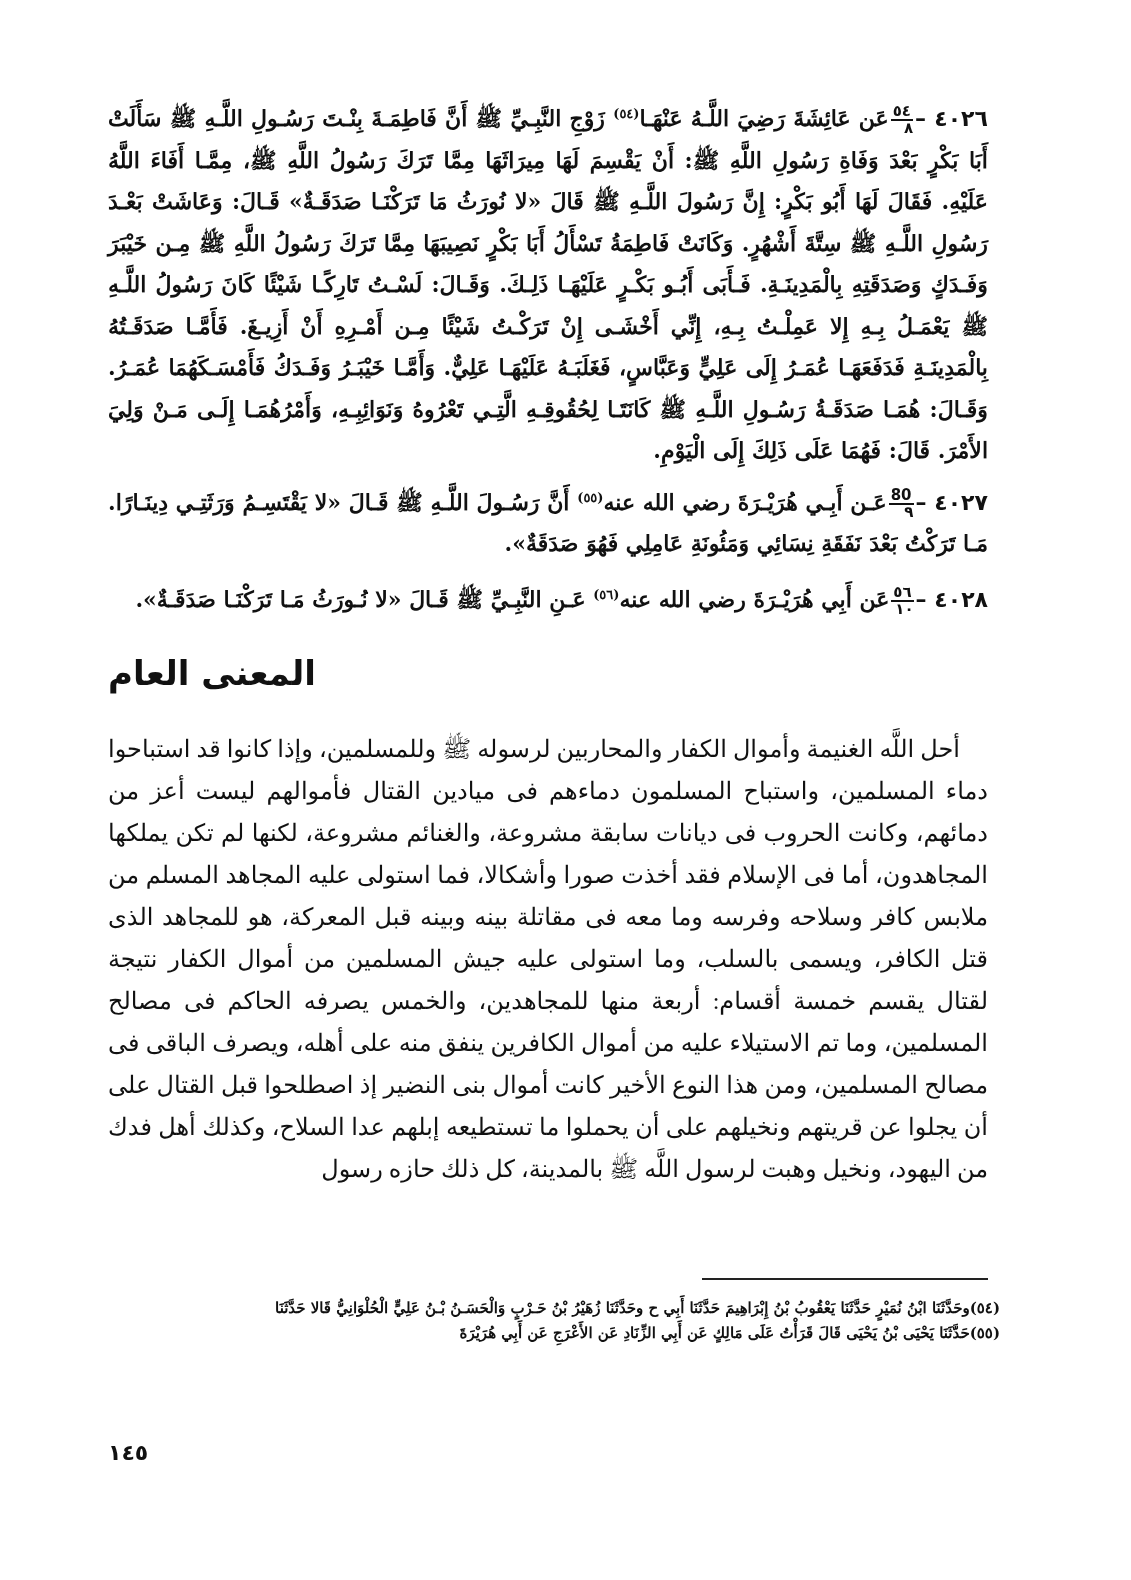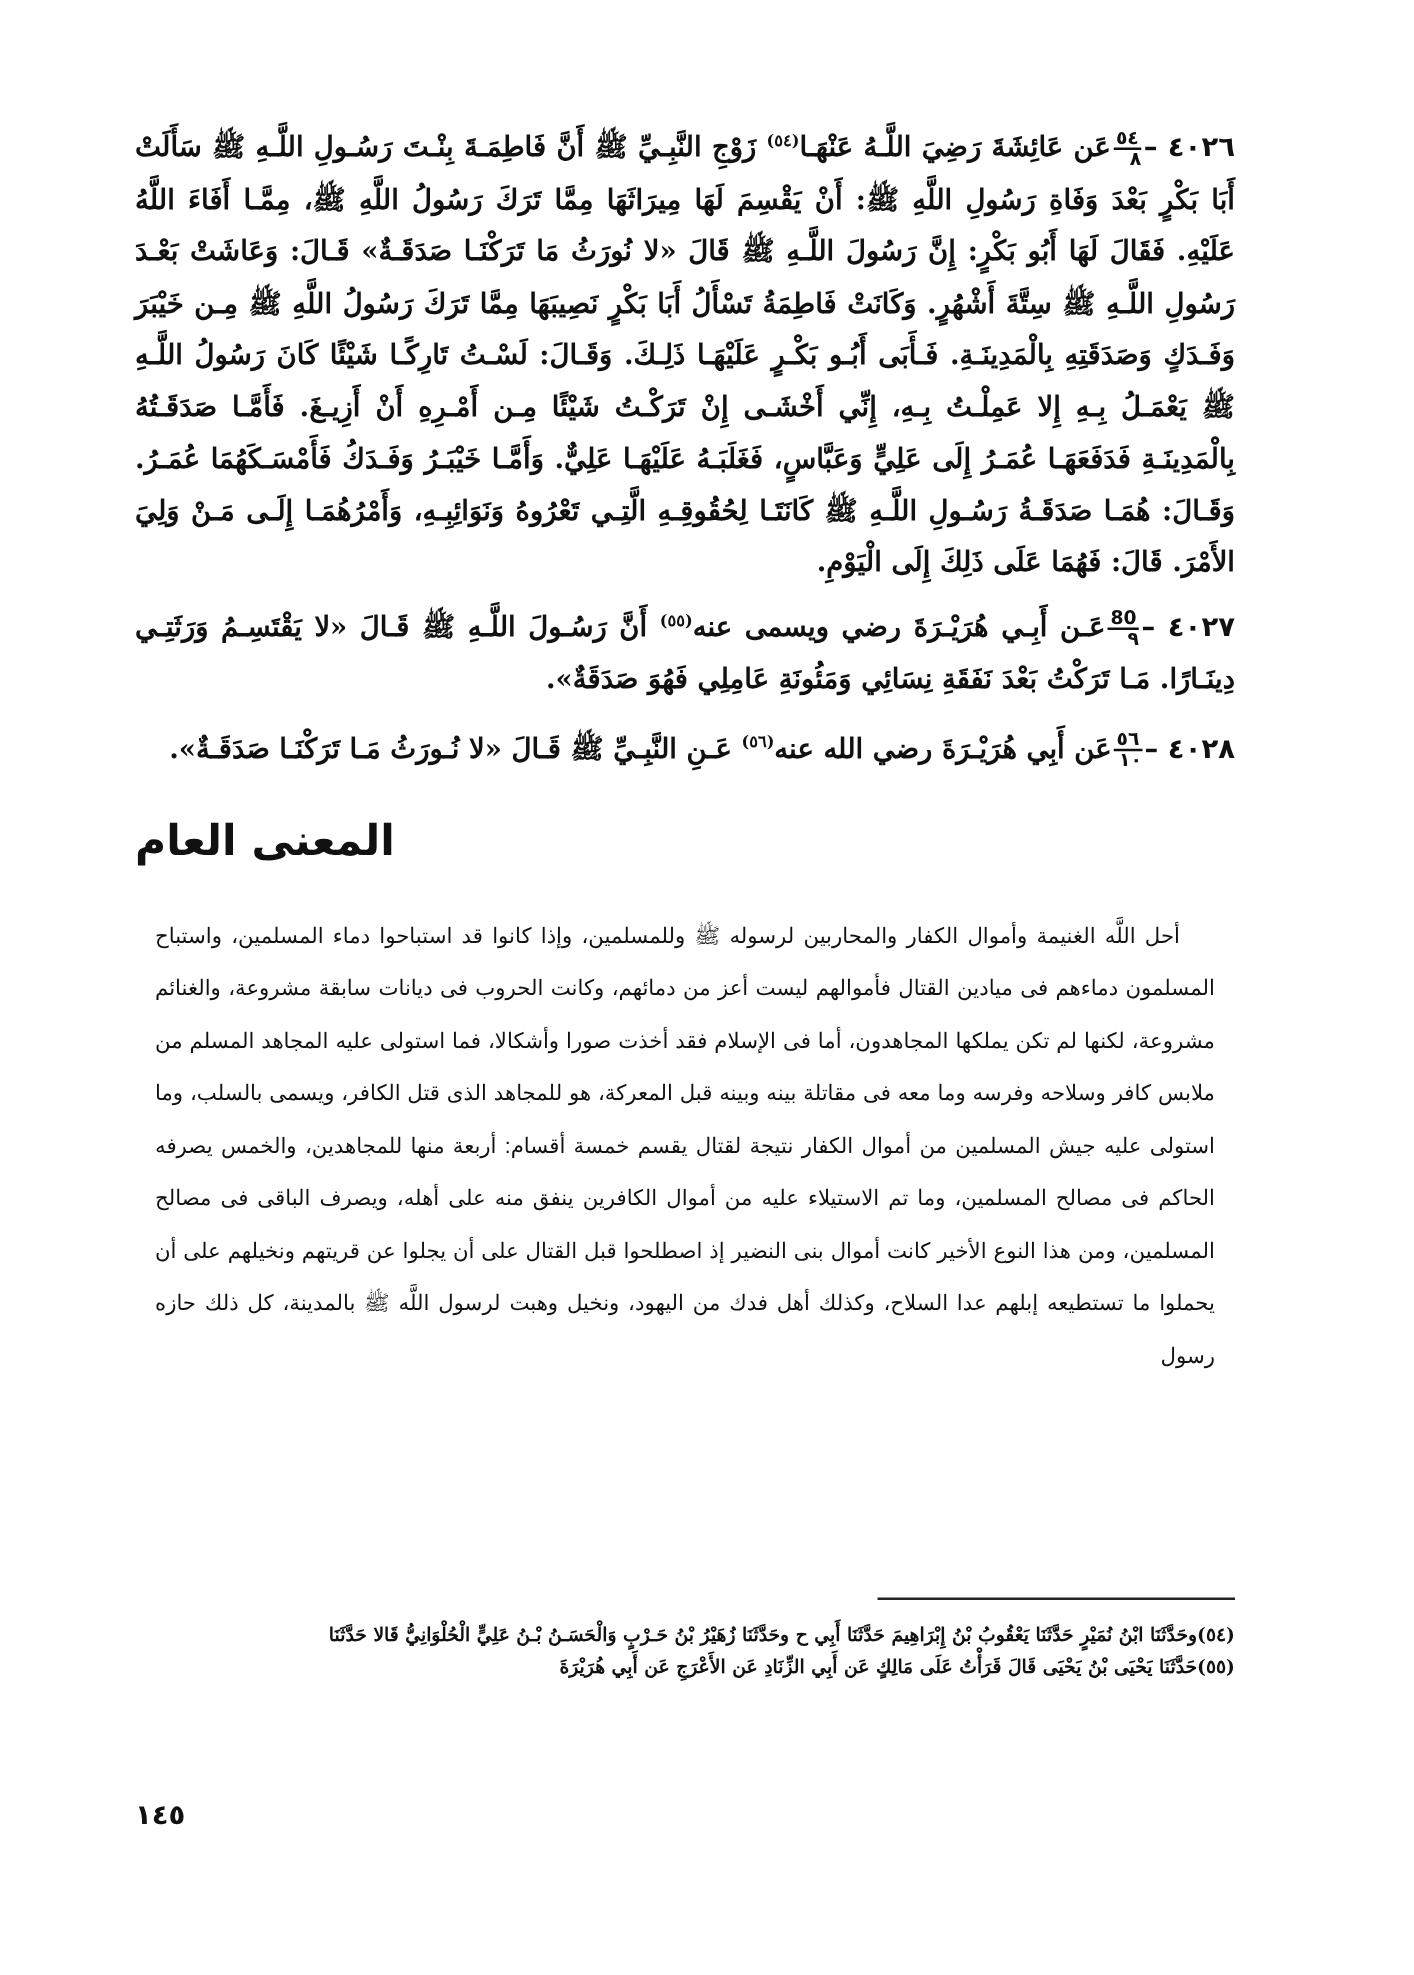--- a/index.html
+++ b/index.html
@@ -63,37 +63,37 @@
     .h3 { margin-top: 4px; }
     .section-title {
       font-family: "DejaVu Sans", sans-serif;
       font-weight: bold;
       font-size: 34px;
       text-align: left;
       margin: 28px 0 30px 0;
       line-height: 50px;
     }
     .body-para {
-      font-family: Liberation Sans, sans-serif;
-      font-size: 17px;
+      font-family: Liberation Serif, serif;
+      font-size: 24px;
       line-height: 42px;
-      margin: 16px;
+      margin: 0;
       text-indent: 28px;
     }
     .rule {
       position: absolute;
       left: 702px;
       top: 1278px;
       width: 286px;
       height: 0;
       border-top: 2px solid #222;
     }
     .footnotes {
       position: absolute;
-      left: 108px;
+      left: 120px;
       top: 1296px;
       width: 880px;
       direction: rtl;
       font-family: "DejaVu Serif", serif;
       font-weight: bold;
       font-size: 15px;
       line-height: 25px;
     }
     .footnote { margin: 0; }
     .footnote .cont {
@@ -115,21 +115,21 @@
 <body>
 
 <div class="page">
 
   <p class="hadith h1">
     <span class="num">٤٠٢٦ –</span><span class="frac"><span class="top">٥٤</span><span class="bot">٨</span></span><span>عَن عَائِشَةَ رَضِيَ اللَّـهُ عَنْهَـا</span><span class="fn">(٥٤)</span>
     <span>زَوْجِ النَّبِـيِّ ﷺ أَنَّ فَاطِمَـةَ بِنْـتَ رَسُـولِ اللَّـهِ ﷺ سَأَلَتْ أَبَا بَكْرٍ بَعْدَ وَفَاةِ رَسُولِ اللَّهِ ﷺ: أَنْ يَقْسِمَ لَهَا مِيرَاثَهَا مِمَّا تَرَكَ رَسُولُ اللَّهِ ﷺ، مِمَّـا أَفَاءَ اللَّهُ عَلَيْهِ. فَقَالَ لَهَا أَبُو بَكْرٍ: إِنَّ رَسُولَ اللَّـهِ ﷺ قَالَ «لا نُورَثُ مَا تَرَكْنَـا صَدَقَـةٌ» قَـالَ: وَعَاشَتْ بَعْـدَ رَسُولِ اللَّـهِ ﷺ سِتَّةَ أَشْهُرٍ. وَكَانَتْ فَاطِمَةُ تَسْأَلُ أَبَا بَكْرٍ نَصِيبَهَا مِمَّا تَرَكَ رَسُولُ اللَّهِ ﷺ مِـن خَيْبَرَ وَفَـدَكٍ وَصَدَقَتِهِ بِالْمَدِينَـةِ. فَـأَبَى أَبُـو بَكْـرٍ عَلَيْهَـا ذَلِـكَ. وَقَـالَ: لَسْـتُ تَارِكًـا شَيْئًا كَانَ رَسُولُ اللَّـهِ ﷺ يَعْمَـلُ بِـهِ إِلا عَمِلْـتُ بِـهِ، إِنِّي أَخْشَـى إِنْ تَرَكْـتُ شَيْئًا مِـن أَمْـرِهِ أَنْ أَزِيـغَ. فَأَمَّـا صَدَقَـتُهُ بِالْمَدِينَـةِ فَدَفَعَهَـا عُمَـرُ إِلَى عَلِيٍّ وَعَبَّاسٍ، فَغَلَبَـهُ عَلَيْهَـا عَلِيٌّ. وَأَمَّـا خَيْبَـرُ وَفَـدَكُ فَأَمْسَـكَهُمَا عُمَـرُ. وَقَـالَ: هُمَـا صَدَقَـةُ رَسُـولِ اللَّـهِ ﷺ كَانَتَـا لِحُقُوقِـهِ الَّتِـي تَعْرُوهُ وَنَوَائِبِـهِ، وَأَمْرُهُمَـا إِلَـى مَـنْ وَلِيَ الأَمْرَ. قَالَ:  فَهُمَا عَلَى ذَلِكَ إِلَى الْيَوْمِ.</span>
   </p>
 
   <p class="hadith h2">
-    <span class="num">٤٠٢٧ –</span><span class="frac"><span class="top">80</span><span class="bot">٩</span></span><span>عَـن أَبِـي هُرَيْـرَةَ رضي ويسمى عنه</span><span class="fn">(٥٥)</span>
+    <span class="num">٤٠٢٧ –</span><span class="frac"><span class="top">80</span><span class="bot">٩</span></span><span>عَـن أَبِـي هُرَيْـرَةَ رضي الله عنه</span><span class="fn">(٥٥)</span>
     <span>أَنَّ رَسُـولَ اللَّـهِ ﷺ قَـالَ «لا يَقْتَسِـمُ وَرَثَتِـي دِينَـارًا. مَـا تَرَكْتُ بَعْدَ  نَفَقَةِ نِسَائِي وَمَئُونَةِ عَامِلِي فَهُوَ صَدَقَةٌ».</span>
   </p>
 
   <p class="hadith h3">
     <span class="num">٤٠٢٨ –</span><span class="frac"><span class="top">٥٦</span><span class="bot">١٠</span></span><span>عَن أَبِي هُرَيْـرَةَ رضي الله عنه</span><span class="fn">(٥٦)</span>
     <span>عَـنِ النَّبِـيِّ ﷺ قَـالَ «لا نُـورَثُ مَـا تَرَكْنَـا صَدَقَـةٌ».</span>
   </p>
 
   <h2 class="section-title">المعنى العام</h2>
 

